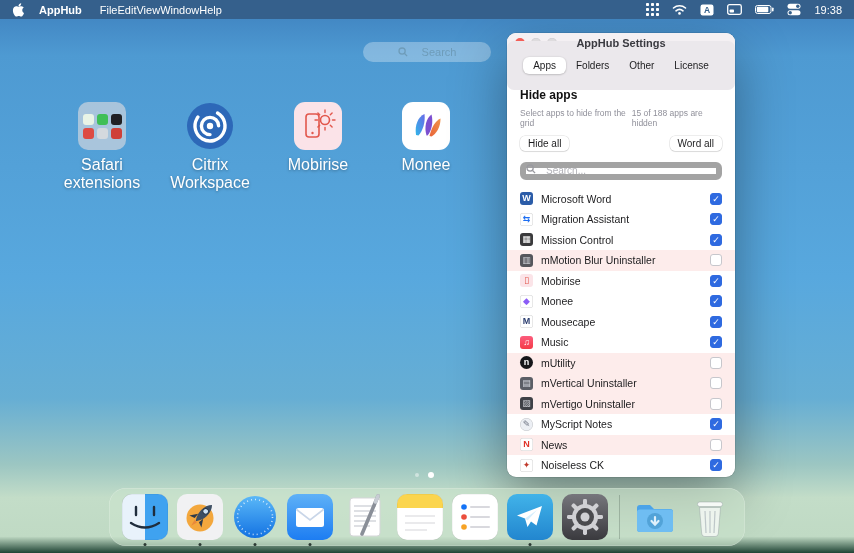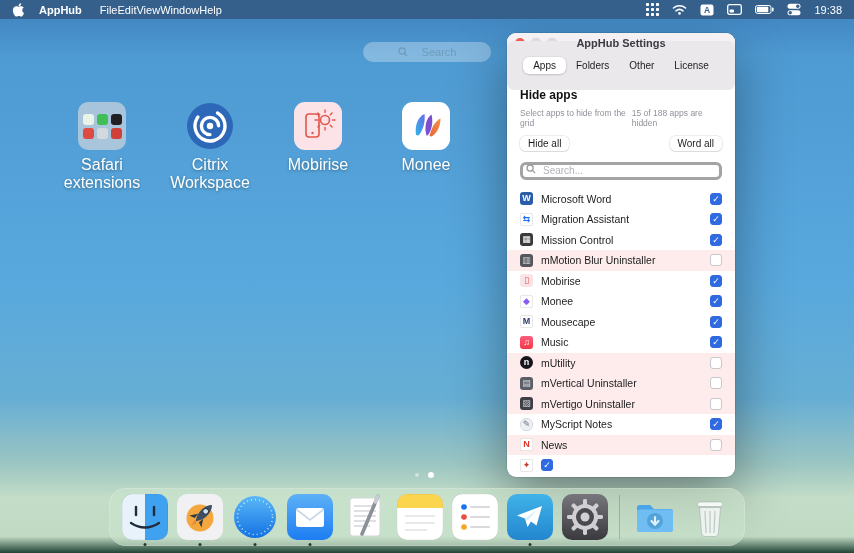--- a/index.html
+++ b/index.html
@@ -36,21 +36,21 @@
   .tabsrow{height:26px;display:flex;align-items:center;justify-content:center;border-bottom:1px solid #e3dfe3;flex:none;background:#fbf9fb;}
   .segctl{display:flex;background:#ebe8ec;border-radius:7px;padding:16px;font-size:10px;color:#1d1d1f;}
   .segment{padding:3px 10px;border-radius:6px;cursor:default;}
   .segment.selected{background:#fff;box-shadow:0 0.5px 2px rgba(0,0,0,.28);}
   .win-body{padding:9px 13px 0 13px;flex:none;}
   .hide-heading{font-size:12px;font-weight:bold;color:#111;}
   .sub-row{display:flex;justify-content:space-between;margin-top:6px;font-size:8.5px;color:#90909a;}
   .btn-row{display:flex;justify-content:space-between;margin-top:8px;}
   .mini-btn{font-size:10px;color:#1d1d1f;background:#fff;border:none;border-radius:5px;padding:2px 8px;box-shadow:0 0 0 0.5px rgba(0,0,0,.14),0 1px 1px rgba(0,0,0,.08);cursor:default;}
   .search-wrap{position:relative;margin-top:9px;}
-  .search-wrap input{width:100%;height:18px;border:3px solid #a3a3a3;border-radius:6px;font-size:10px;padding:0 6px 0 20px;color:#333;outline:none;font-family:inherit;}
+  .search-wrap input{width:100%;height:18px;border:6px solid #a3a3a3;border-radius:6px;font-size:10px;padding:0 6px 0 20px;color:#333;outline:none;font-family:inherit;}
   .search-wrap input::placeholder{color:#b2b2b8;}
   .search-wrap .mag{position:absolute;left:6px;top:4px;}
   .app-list{margin-top:9px;flex:1;overflow:hidden;}
   .app-row{display:flex;align-items:center;height:20.5px;padding:0 13px;gap:8px;}
   .app-row.unchecked{background:#fdeceb;}
   .app-ic{width:13px;height:13px;border-radius:3px;font-size:9px;font-weight:bold;line-height:13px;text-align:center;flex:none;}
   .app-ic.bordered{box-shadow:inset 0 0 0 0.5px rgba(0,0,0,.18);}
   .app-lbl{flex:1;font-size:10.5px;color:#1c1c1e;white-space:nowrap;overflow:hidden;}
   .cb{width:12px;height:12px;border-radius:3px;border:1px solid #c7c7cc;background:#fff;font-size:9px;line-height:11px;text-align:center;color:#fff;flex:none;cursor:default;}
   .cb.checked{background:#2f6ae0;border-color:#2f6ae0;}
@@ -301,20 +301,21 @@
     <span class="app-lbl">MyScript Notes</span>
     <span class="cb checked">✓</span>
   </div>
       <div class="app-row unchecked">
     <span class="app-ic bordered" style="background: rgb(255, 255, 255); color: rgb(224, 53, 43);">N</span>
     <span class="app-lbl">News</span>
     <span class="cb"></span>
   </div>
       <div class="app-row">
     <span class="app-ic bordered" style="background: rgb(255, 255, 255); color: rgb(192, 57, 43);">✦</span>
+    <span class="app-lbl">Noiseless CK</span>
     <span class="cb checked">✓</span>
   </div>
       <div class="app-row">
     
     
     
   </div>
     </div>
 </div>
 

